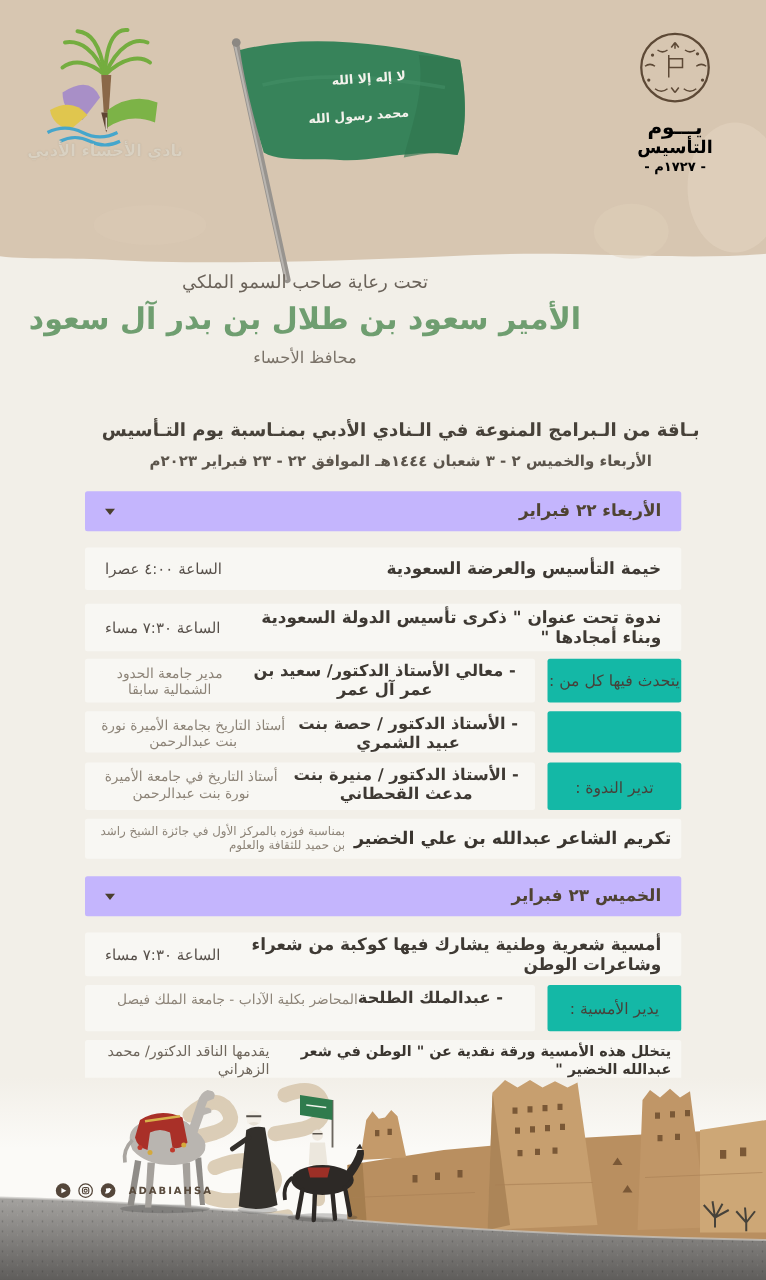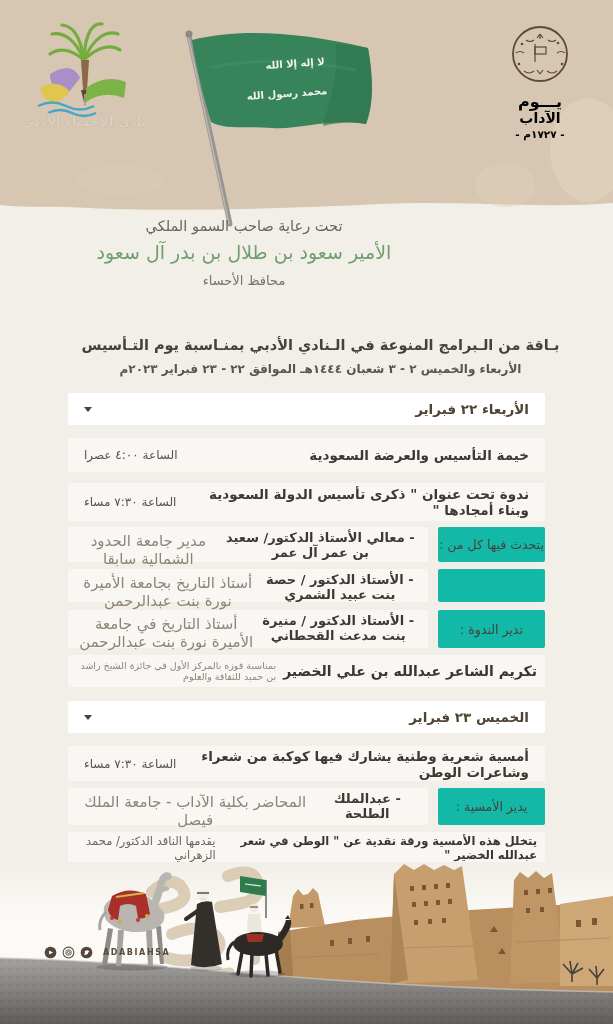--- a/index.html
+++ b/index.html
@@ -20,50 +20,50 @@
   .shahada.l1 { left:52px; top:32px; font-size:10px; }
   .shahada.l2 { left:44px; top:62px; font-size:10px; }
   .founding-logo { position:absolute; left:486px; top:24px; width:108px; text-align:center; color:#000000; }
   .fd-word1 { font-size:16px; font-weight:bold; line-height:1.0; margin-top:4px; direction:rtl; }
   .fd-word2 { font-size:14px; font-weight:bold; line-height:1.15; direction:rtl; }
   .fd-year  { font-size:10.5px; font-weight:bold; margin-top:2px; direction:rtl; }
 
   
   .patronage { position:absolute; top:218px; left:0; width:488px; text-align:center; direction:rtl; }
   .pat-line1 { font-size:14.5px; color:#6b635a; }
-  .pat-name  { font-size:19px; font-weight:normal; color:#6f9e70; margin-top:7px; }
+  .pat-name  { font-size:24px; font-weight:bold; color:#6f9e70; margin-top:7px; }
   .pat-title { font-size:13px; color:#7a7268; margin-top:10px; }
 
   
   .intro { position:absolute; top:337px; left:14px; width:613px; text-align:center; direction:rtl; }
   .intro-line1 { font-size:14.5px; font-weight:bold; color:#474139; }
   .intro-line2 { font-size:12px; color:#5b544b; margin-top:9px; font-weight:bold; }
 
   
   .schedule { position:absolute; top:393px; left:68px; width:477px; direction:rtl; }
-  .day-bar { position:relative; height:32px; background:#ffffff; border-radius:2px;
+  .day-bar { position:relative; height:32px; background:#c4b5fd; border-radius:2px;
              display:flex; align-items:center; padding:0 16px; margin-bottom:13px;text-align:center; }
   .day-title { font-size:13.5px; font-weight:bold; color:#4f4332; }
   .caret { position:absolute; left:16px; top:14px; width:0; height:0;
            border-left:4px solid transparent; border-right:4px solid transparent;
            border-top:5px solid #4a3f2f; }
   .row { background:#f8f7f3; border-radius:2px; }
   .event { display:flex; align-items:center; justify-content:space-between; padding:0 16px; }
   .ev-text { font-weight:bold; font-size:13.5px; color:#3e3933; }
   .ev-time { font-size:12px; color:#57504a; white-space:nowrap; }
   .e1 { height:34px; margin-bottom:11px; }
   .e2 { height:38px; margin-bottom:6px; }
   .e3 { height:35px; margin-bottom:7px; }
   .split-row { display:flex; gap:10px; }
   .label-box { width:107px; background:#14b8a6; border-radius:2px; display:flex;
                align-items:center; justify-content:center; font-size:12.5px; color:#46413a; }
   .content-box { flex:1; background:#f8f7f3; border-radius:2px; text-align:center;
                  display:flex; justify-content:center; padding:3px 8px; }
   .sp-name { font-weight:bold; font-size:13px; color:#3e3933; }
-  .sp-role { font-size:15px; color:#8d8478; margin-top:2px; }
+  .sp-role { font-size:11px; color:#8d8478; margin-top:2px; }
   .srA { height:35px; margin-bottom:7px; }
   .srB { height:33px; margin-bottom:8px; }
   .srC { height:38px; margin-bottom:7px; }
   .srD { height:37px; margin-bottom:7px; }
   .center-row { display:flex; align-items:center; justify-content:center; gap:7px; padding:0 8px; }
   .hon-bold { font-weight:bold; font-size:14px; color:#3a352f; white-space:nowrap; }
   .hon-note { font-size:9.5px; color:#8d8478; }
   .honoring { height:32px; margin-bottom:14px; }
   .note-row { height:32px; }
   .note-bold { font-weight:bold; font-size:11.5px; color:#3a352f; }
@@ -141,21 +141,21 @@
           <path d="M54,50 l3,-4 M54,50 l-3,-4"></path>
         </g>
         <g fill="#5d4936">
           <circle cx="36" cy="20" r="1.3"></circle>
             <circle cx="72" cy="19" r="1.3"></circle>
           <circle cx="76" cy="40" r="1.3"></circle>
             <circle cx="33" cy="40" r="1.3"></circle>
         </g>
       </svg>
       <div class="fd-word1">يـــوم</div>
-      <div class="fd-word2">الآداب</div>
+      <div class="fd-word2">التأسيس</div>
       <div class="fd-year">- ١٧٢٧م -</div>
     </div>
   </div>
 
   <div class="patronage">
     <div class="pat-line1">تحت رعاية صاحب السمو الملكي</div>
     <div class="pat-name">الأمير سعود بن طلال بن بدر آل سعود</div>
     <div class="pat-title">محافظ الأحساء</div>
   </div>
 

